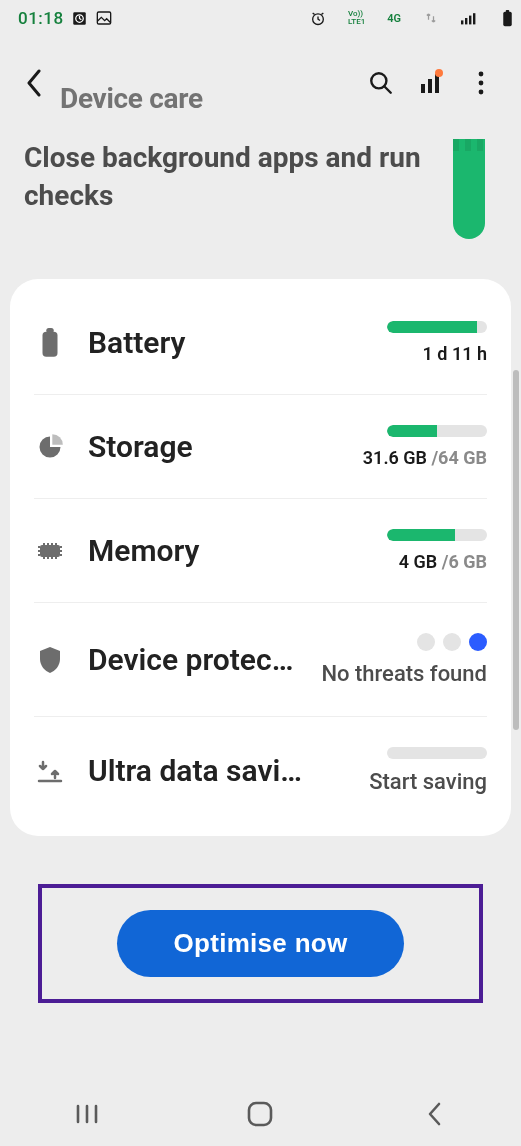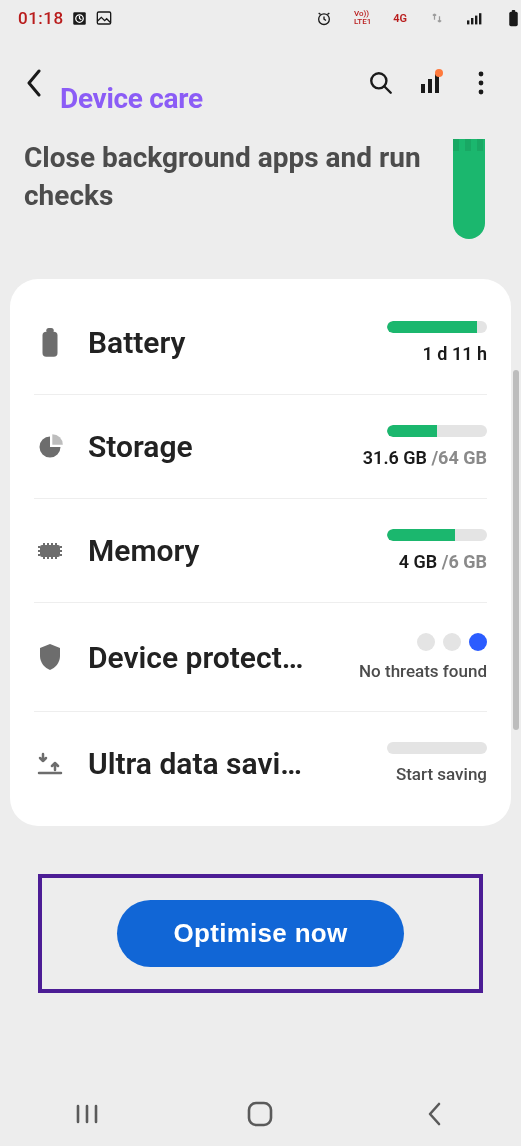--- a/index.html
+++ b/index.html
@@ -11,40 +11,40 @@
     color: #1a1a1a;
     position: relative;
     overflow: hidden;
   }
 
   
   .status-bar {
     display: flex;
     justify-content: space-between;
     align-items: center;
-    padding: 8px 0 6px 18px;
+    padding: 8px 6px 6px 18px;
     font-size: 15px;
     font-weight: 500;
-    color: #b91c1c;
+    color: #15803d;
   }
   .status-left { display: flex; align-items: center; gap: 8px; }
   .status-right { display: flex; align-items: center; gap: 22px; }
   .status-time { font-size: 17px; font-weight: 500; letter-spacing: .5px;}
   .status-ico { width: 16px; height: 16px; display: inline-flex; align-items: center; justify-content: center; }
   .lte { font-size: 8px; line-height: 8px; text-align:left;}
 
   
   .app-bar {
     display: flex;
     align-items: center;
     padding: 16px 22px 12px 22px;
     gap: 14px;
   }
   .back-btn { width: 24px; height: 24px; display:flex; align-items:center; justify-content:center;}
-  .app-title { font-size: 28px; font-weight: 700; letter-spacing: -0.3px; color:#8b5cf6;margin-top:32px;}
+  .app-title { font-size: 28px; font-weight: 700; letter-spacing: -0.3px; color:#737373;margin-top:32px;}
   .app-spacer { flex: 1; }
   .ab-btn { width: 36px; height: 36px; display:flex; align-items:center; justify-content:center; position:relative;}
   .ab-dot { position:absolute; top:4px; right:6px; width:8px; height:8px; background:#ff7a3d; border-radius:50%;}
 
   
   .tip {
     display:flex;
     align-items:flex-start;
     justify-content:space-between;
     padding: 12px 24px 30px 24px;
@@ -105,21 +105,21 @@
     border-radius: 10px;
     overflow:hidden;
     position:relative;
   }
   .bar-fill { height:100%; background:#1bb76e; border-radius: 10px 0 0 10px; }
   .dots3 { display:flex; gap:8px;}
   .dots3 span { width:18px; height:18px; border-radius:10px; background:#e4e4e4;}
   .dots3 span.on { background:#2b5cff;}
   .row-sub { font-size:18px; font-weight:600; color:#1a1a1a; }
   .row-sub .muted { color:#8a8a8a; font-weight:700;}
-  .row-sub.plain { font-weight:500; color:#4c4c4c; font-size:17px;}
+  .row-sub.plain { font-weight:500; color:#4c4c4c; font-size:22px;}
 
   
   .cta-wrap {
     margin: 48px 38px 0 38px;
     border: 4px solid #4c1d95;
     padding: 22px 12px;
     display:flex; justify-content:center;
   }
   .cta {
     background: #1166d6;

